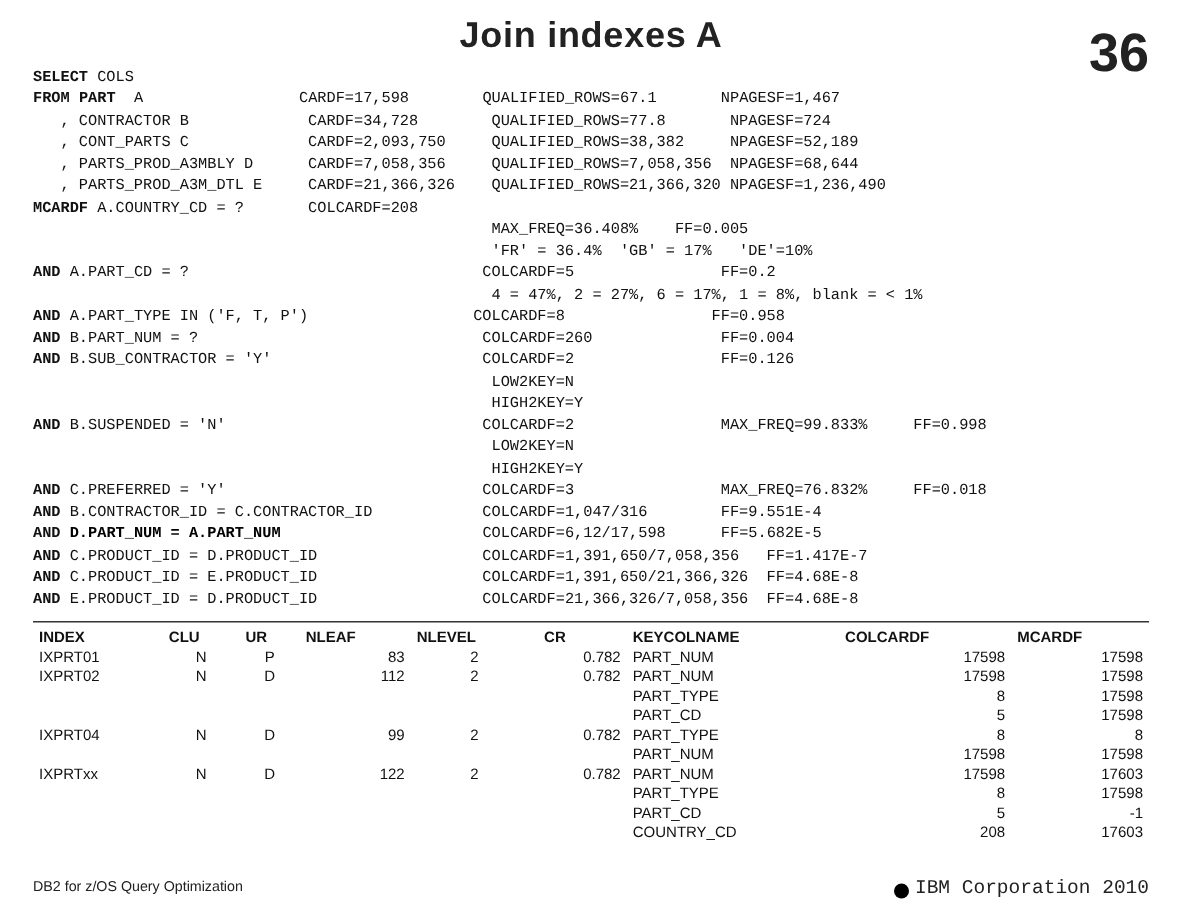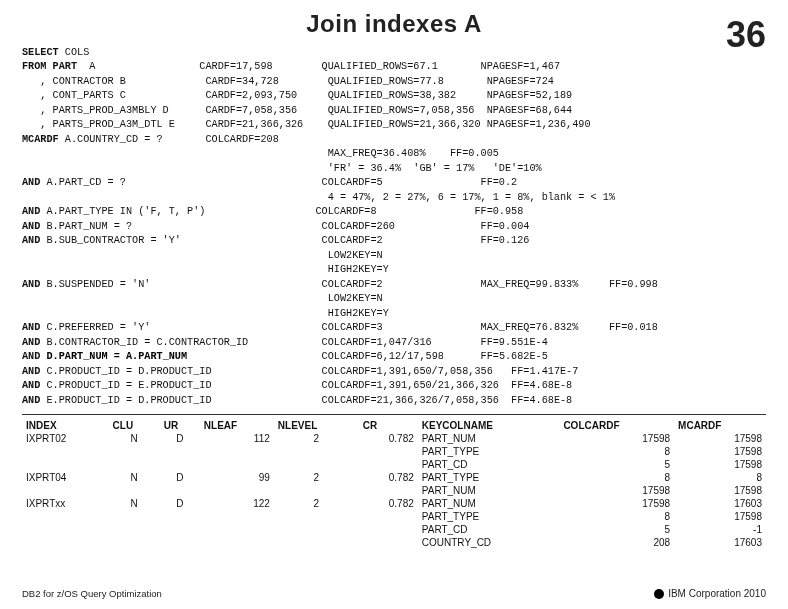--- a/index.html
+++ b/index.html
@@ -78,23 +78,23 @@
     }
     .footer-left {
       font-size: 9.5px;
       color: #222;
       font-family: Arial, sans-serif;
     }
     .footer-right {
       display: flex;
       align-items: flex-end;
       gap: 4px;
-      font-size: 10px;
-      color: #222;
-      font-family: Liberation Sans, sans-serif;
+      font-size: 13px;
+      color: #222;
+      font-family: Liberation Mono, monospace;
     }
     .ibm-dot {
       width: 10px; height: 10px;
       background: #000;
       border-radius: 50%;
       display: inline-block;
     }
     pre {
       white-space: pre;
       font-family: 'Courier New', Courier, monospace;
@@ -148,20 +148,31 @@
         <th>NLEAF</th>
         <th>NLEVEL</th>
         <th>CR</th>
         <th>KEYCOLNAME</th>
         <th>COLCARDF</th>
         <th>MCARDF</th>
       </tr>
     </thead>
     <tbody>
 
+      <tr>
+        <td>IXPRT01</td>
+        <td class="center">N</td>
+        <td class="center">P</td>
+        <td class="num">83</td>
+        <td class="center">2</td>
+        <td class="num">0.782</td>
+        <td class="blue-text">PART_NUM</td>
+        <td class="num">17598</td>
+        <td class="num">17598</td>
+      </tr>
 
       <tr>
         <td>IXPRT02</td>
         <td class="center">N</td>
         <td class="center">D</td>
         <td class="num">112</td>
         <td class="center">2</td>
         <td class="num">0.782</td>
         <td class="blue-text">PART_NUM</td>
         <td class="num">17598</td>

